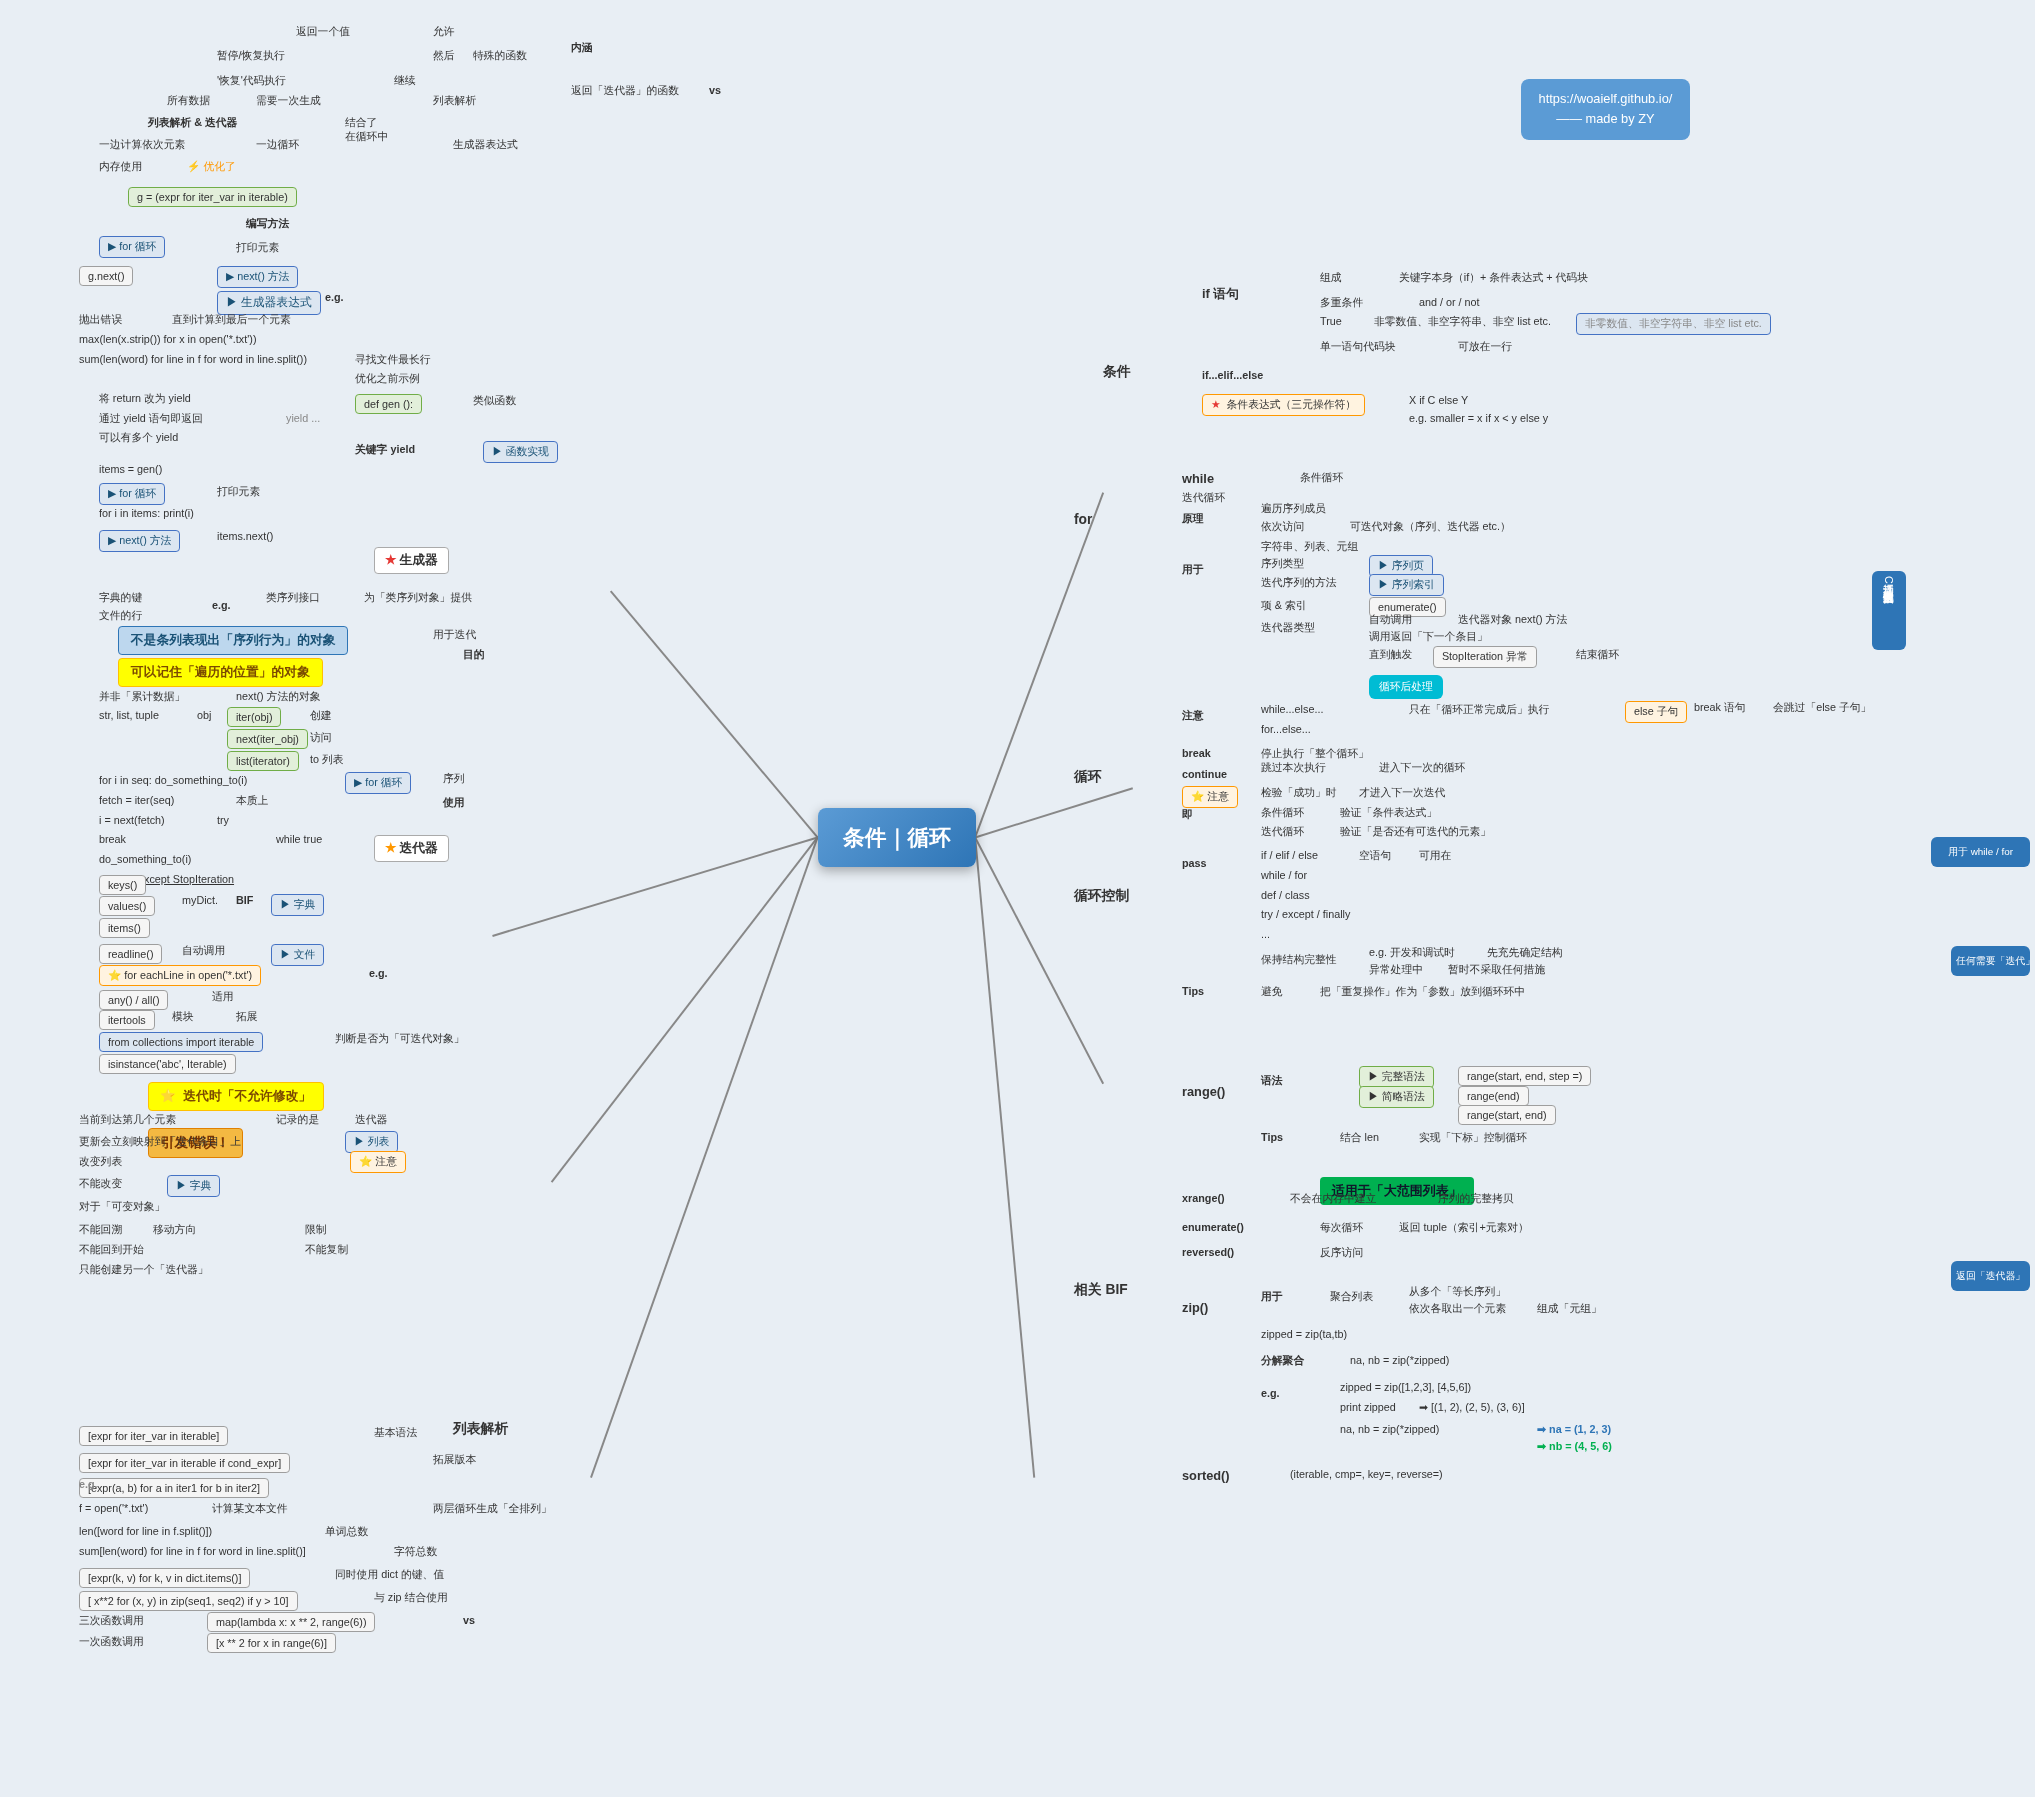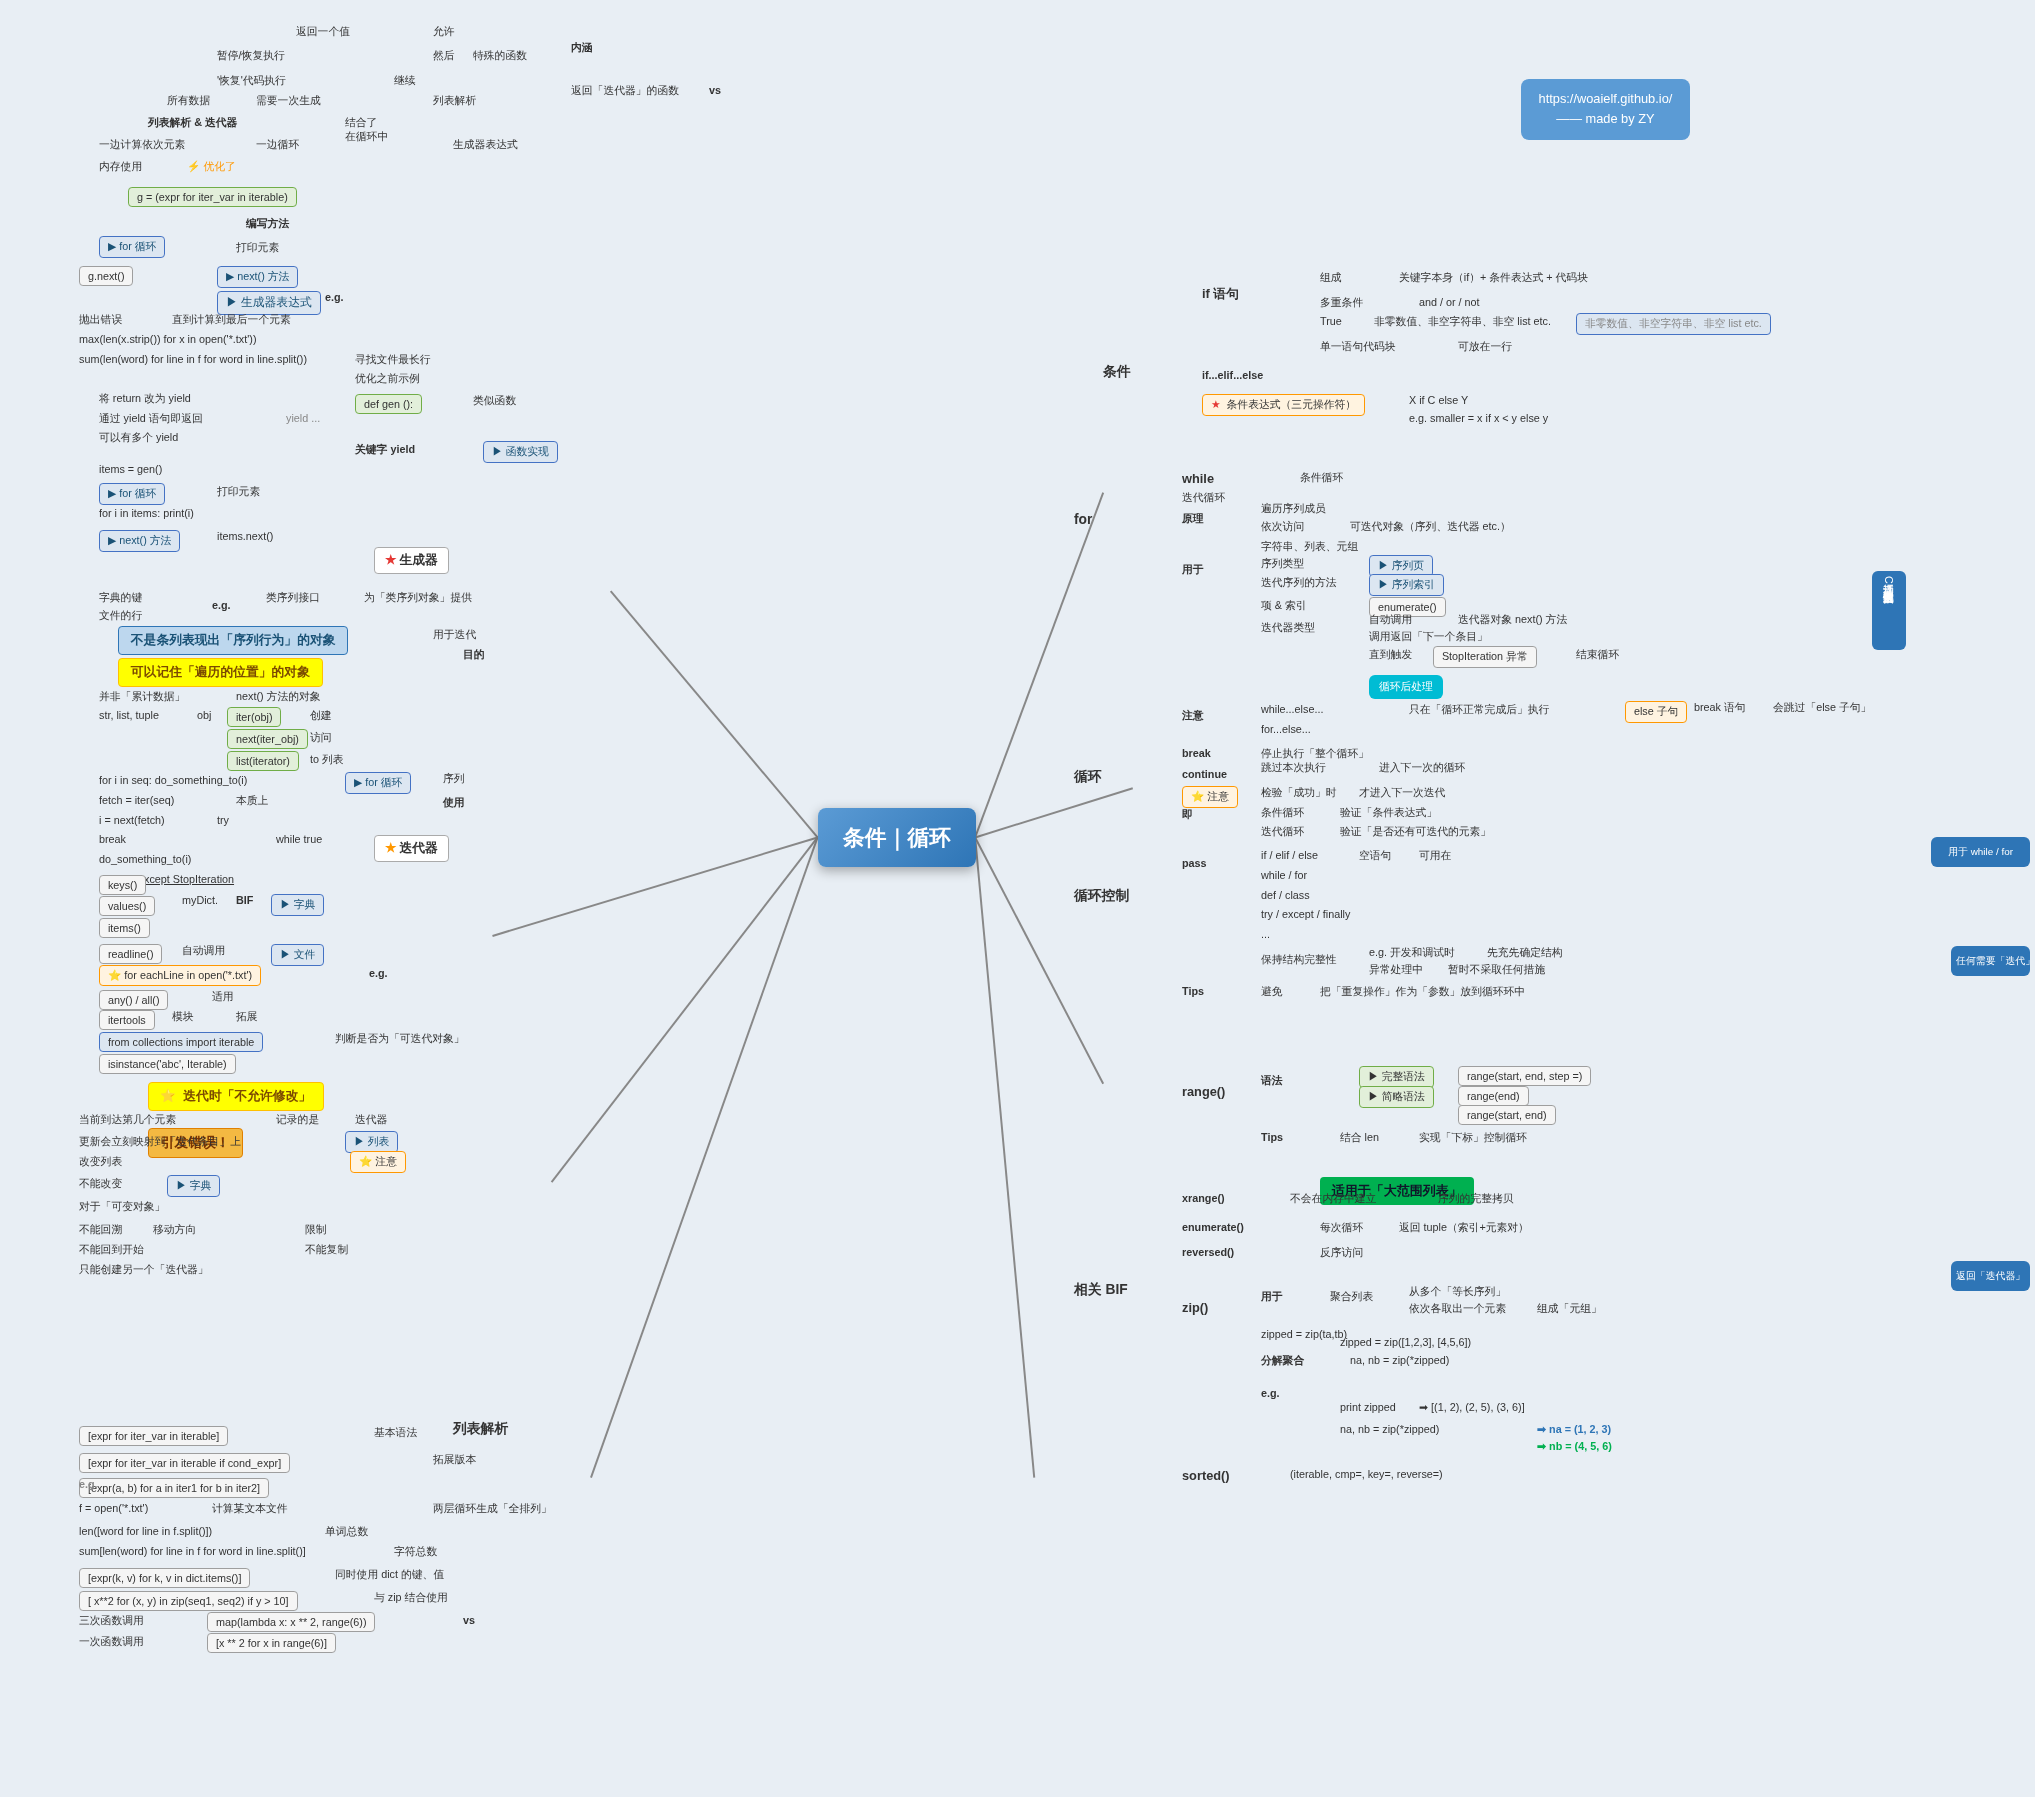--- a/index.html
+++ b/index.html
@@ -525,21 +525,21 @@
   <div class="lbl" style="left:1409px; top:1285px;">从多个「等长序列」</div>
   <div class="lbl" style="left:1409px; top:1302px;">依次各取出一个元素</div>
   <div class="lbl" style="left:1537px; top:1302px;">组成「元组」</div>
 
   <div class="lbl" style="left:1261px; top:1328px;">zipped = zip(ta,tb)</div>
 
   <div class="lbl-bold" style="left:1261px; top:1354px;">分解聚合</div>
   <div class="lbl" style="left:1350px; top:1354px;">na, nb = zip(*zipped)</div>
 
   <div class="lbl-bold" style="left:1261px; top:1387px;">e.g.</div>
-  <div class="lbl" style="left:1340px; top:1336px;">zipped = zip([1,2,3], [4,5,6])</div>
+  <div class="lbl" style="left:1340px; top:1381px;">zipped = zip([1,2,3], [4,5,6])</div>
   <div class="lbl" style="left:1340px; top:1401px;">print zipped</div>
   <div class="lbl" style="left:1419px; top:1401px;">➡ [(1, 2), (2, 5), (3, 6)]</div>
   <div class="lbl" style="left:1340px; top:1423px;">na, nb = zip(*zipped)</div>
   <div class="lbl" style="left:1537px; top:1423px; color:#2e75b6; font-weight:bold;">➡ na = (1, 2, 3)</div>
   <div class="lbl" style="left:1537px; top:1440px; color:#00b050; font-weight:bold;">➡ nb = (4, 5, 6)</div>
 
   <div class="lbl-bold" style="left:1182px; top:1468px; font-size:12.8px;">sorted()</div>
   <div class="lbl" style="left:1290px; top:1468px;">(iterable, cmp=, key=, reverse=)</div>
 
   <div class="callout-blue" style="left:1872px; top:571px; writing-mode:vertical-rl; height:79px; font-size:10.8px;">直接活动C类列出迭代索引更快!</div>

